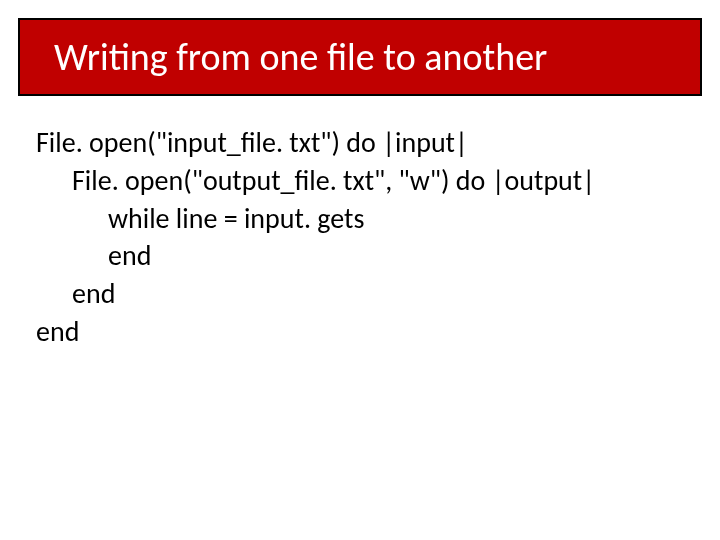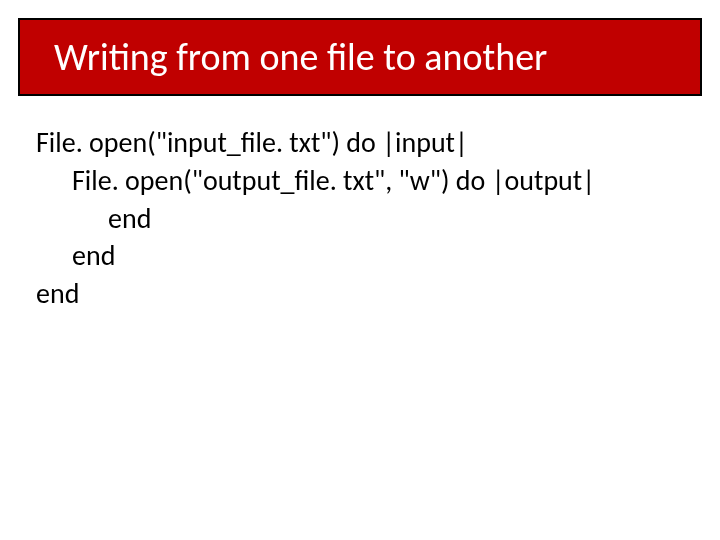--- a/index.html
+++ b/index.html
@@ -44,17 +44,18 @@
 </head>
 <body>
 
 <div class="slide">
   <div class="title-bar">
     <span class="title-text">Writing from one file to another</span>
   </div>
   <div class="body">
     <div class="code-line">File. open("input_file. txt") do |input|</div>
     <div class="code-line i1">File. open("output_file. txt", "w") do |output|</div>
+    <div class="code-line i2">while line = input. gets</div>
     <div class="code-line i2">end</div>
     <div class="code-line i1">end</div>
     <div class="code-line">end</div>
   </div>
 </div>
 
 </body></html>

